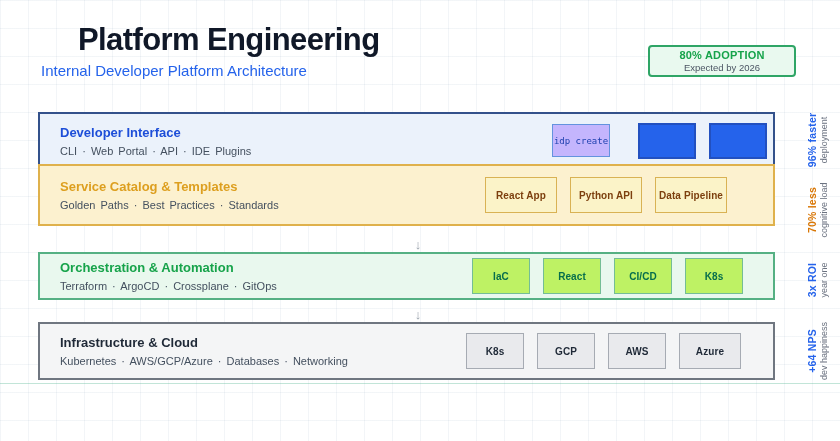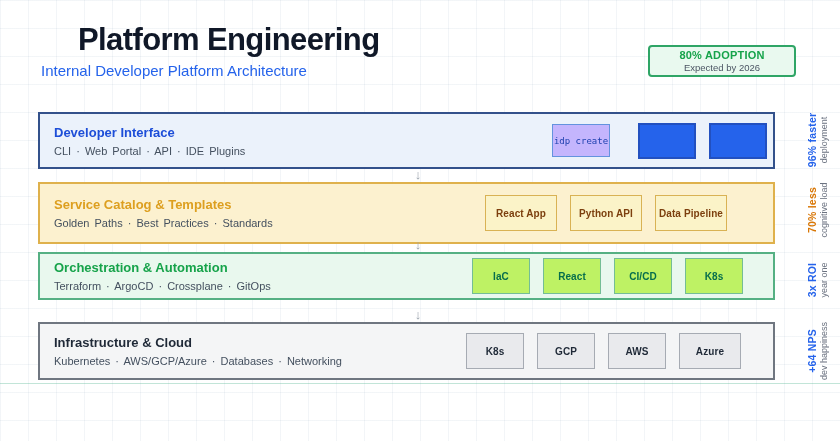--- a/index.html
+++ b/index.html
@@ -14,37 +14,37 @@
   }
   .page-title{position:absolute;left:40px;top:22px;font-size:31px;font-weight:800;color:#101828;letter-spacing:-0.6px;margin-left:38px;}
   .page-subtitle{position:absolute;left:41px;top:62px;font-size:15px;font-weight:500;color:#2563eb;}
   .badge{position:absolute;left:648px;top:33px;width:148px;height:32px;box-sizing:border-box;
     background:#e9f9ef;border:2px solid #2fa566;border-radius:4px;
     display:flex;flex-direction:column;align-items:center;justify-content:center;margin-top:12px;}
   .badge-value{font-size:11px;font-weight:bold;color:#16a34a;letter-spacing:0.2px;}
   .badge-note{font-size:9.5px;color:#4b5563;margin-top:1px;}
 
   .layer{position:absolute;left:38px;width:737px;box-sizing:border-box;border:2px solid;
-    display:flex;align-items:center;justify-content:space-between;padding-left:14px;gap:44px;}
+    display:flex;align-items:center;justify-content:space-between;padding-left:20px;gap:44px;}
   .layer-text{display:flex;flex-direction:column;}
   .layer-title{font-size:13px;font-weight:bold;}
   .layer-items{font-size:11px;color:#44505f;margin-top:5px;word-spacing:2px;}
   .chips{display:flex;align-items:center;gap:13px;}
   .chip{box-sizing:border-box;height:36px;border:1.5px solid;display:flex;align-items:center;justify-content:center;
     font-size:10px;font-weight:bold;letter-spacing:0.1px;}
 
   .l1{top:112px;height:57px;background:#ebf2fb;border-color:#33518b;padding-right:6px;}
   .l1 .layer-title{color:#1d4ed8;}
   .terminal-chip{box-sizing:border-box;width:58px;height:33px;margin-right:15px;
     background:#c4b5fd;border:1.5px solid #6393de;color:#1e40af;
     font-family:"DejaVu Sans Mono",monospace;font-size:9px;
     display:flex;align-items:center;justify-content:center;white-space:nowrap;}
   .solid-block{box-sizing:border-box;width:58px;height:36px;background:#2563eb;border:2px solid #2250c0;}
 
-  .l2{top:182px;height:62px;background:#fcf1cf;border-color:#dfb14c;padding-right:46px;}
+  .l2{top:164px;height:62px;background:#fcf1cf;border-color:#dfb14c;padding-right:46px;}
   .l2 .layer-title{color:#dd9f1f;}
   .l2 .chip{width:72px;background:#fbf3c8;border-color:#d9b254;color:#7c3f0e;}
 
   .l3{top:252px;height:48px;background:#e9f8ee;border-color:#55b083;padding-right:30px;}
   .l3 .layer-title{color:#16a34a;}
   .l3 .chip{width:58px;background:#bef264;border-color:#74bd95;color:#066e4c;}
 
   .l4{top:322px;height:58px;background:#f4f5f6;border-color:#6f7680;padding-right:32px;}
   .l4 .layer-title{color:#1f2937;}
   .l4 .chip{width:58px;background:#e9eaed;border-color:#a6abb3;color:#1f2937;}

